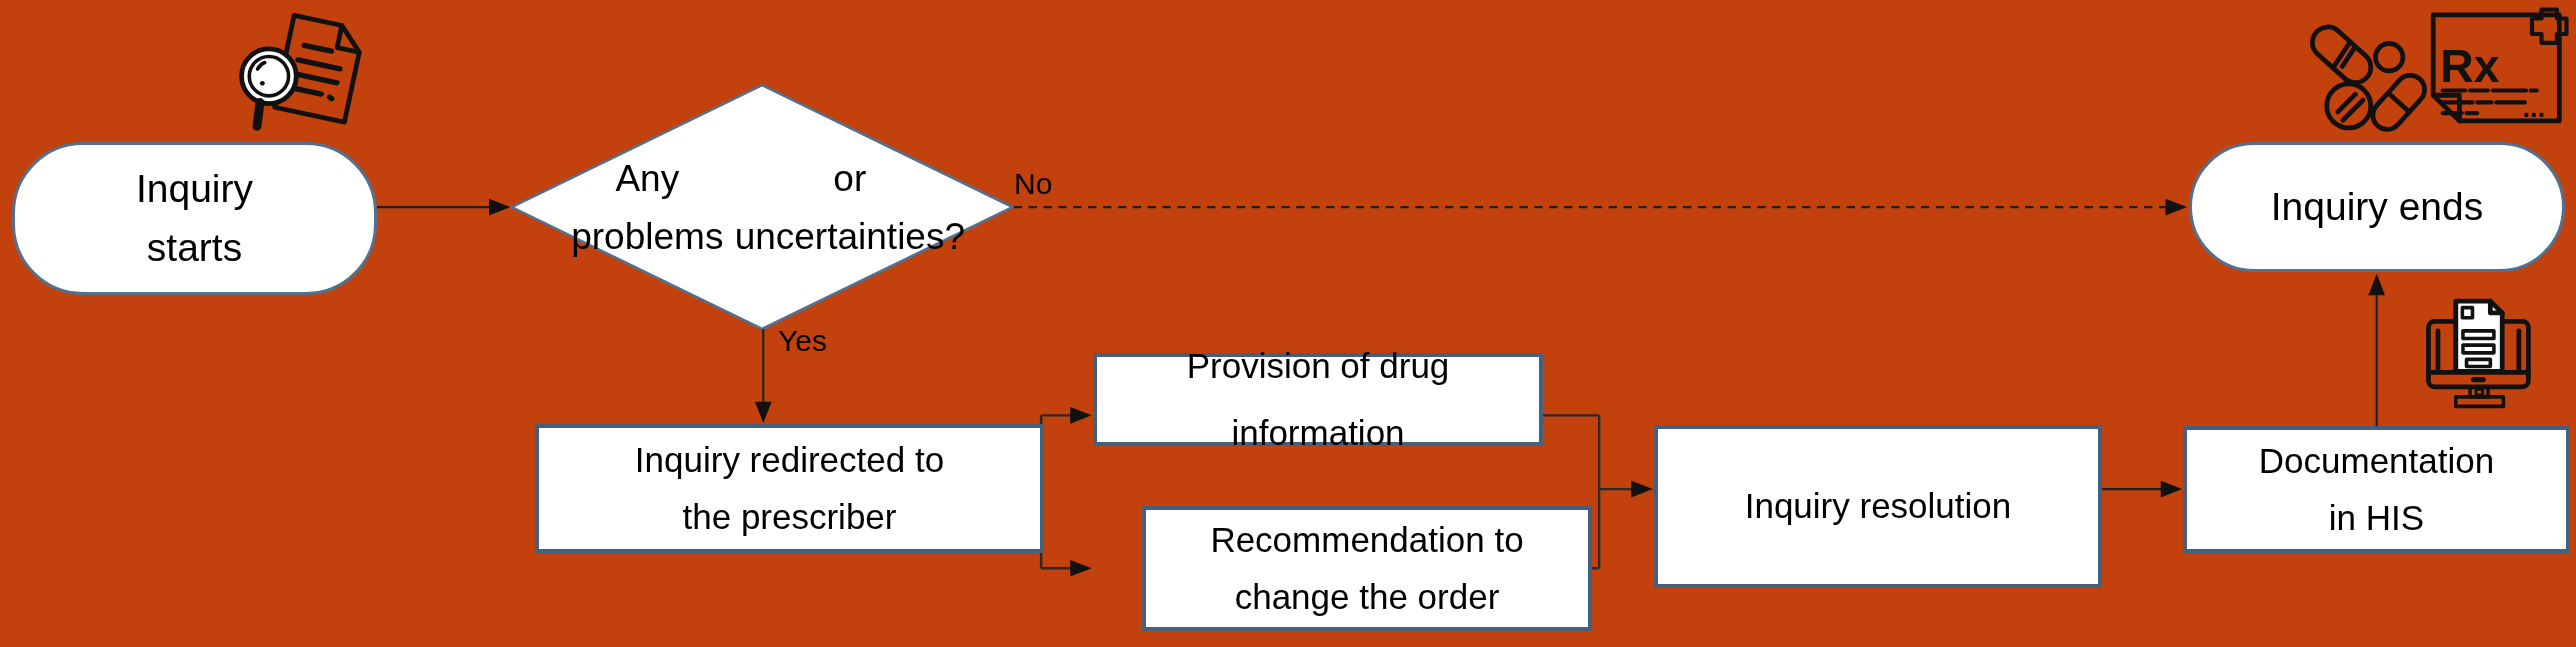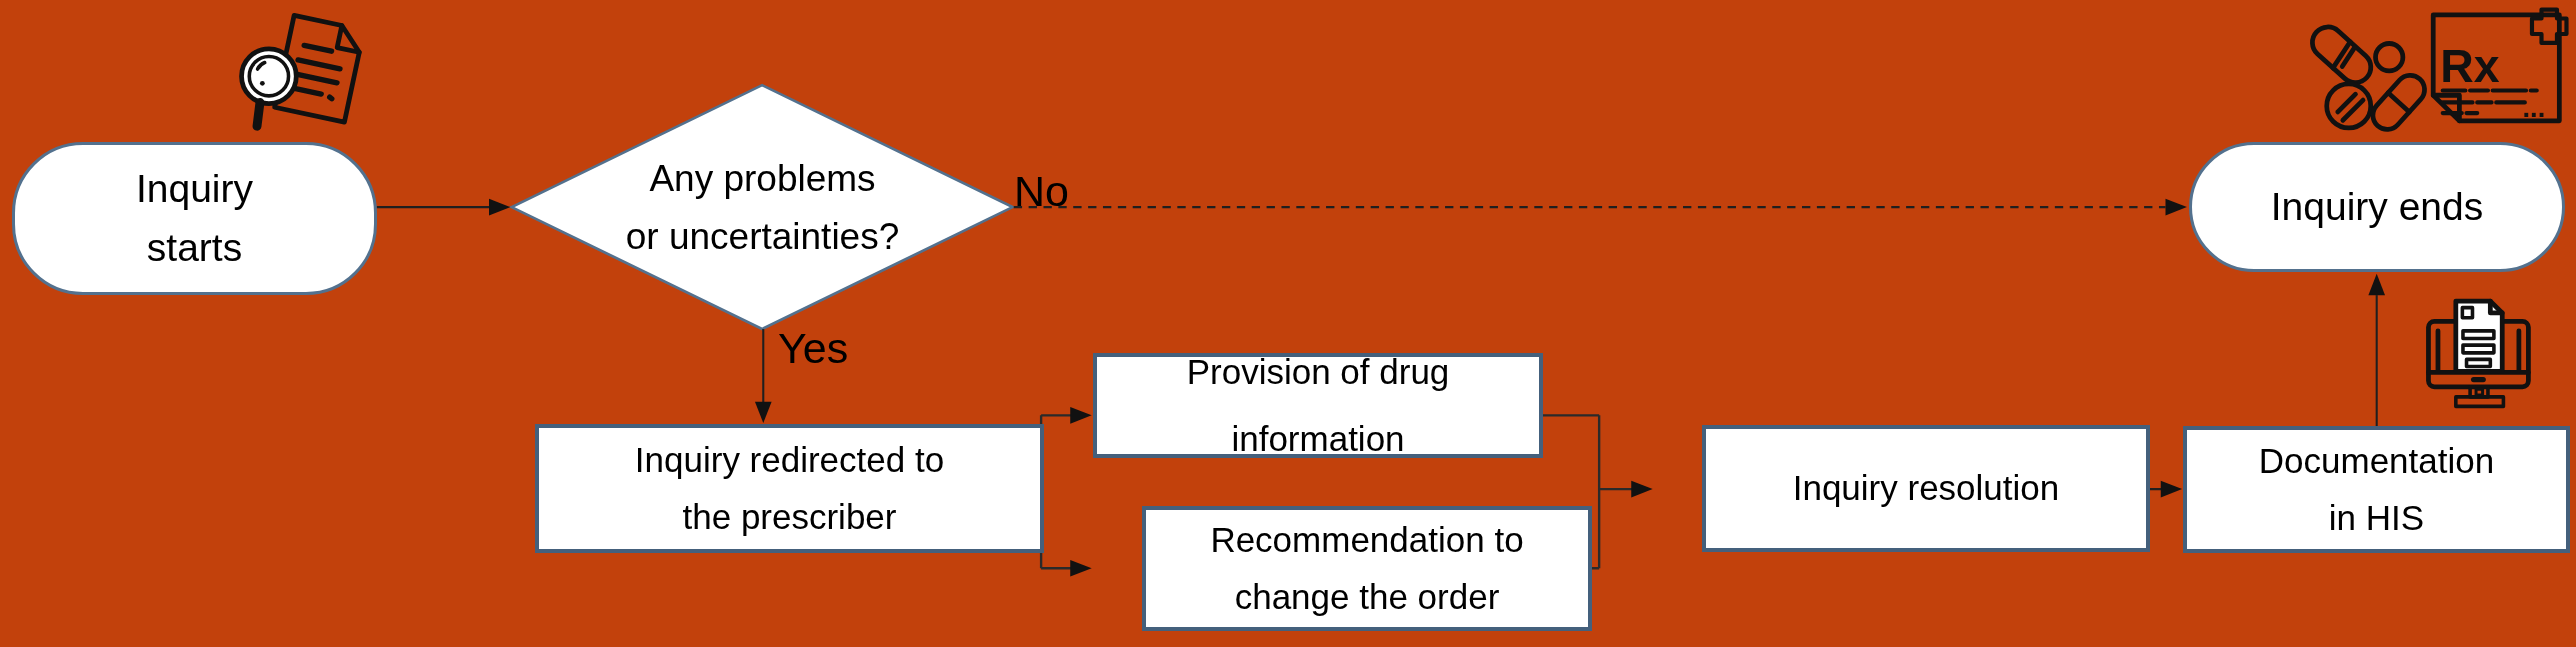--- a/index.html
+++ b/index.html
@@ -37,33 +37,33 @@
   }
   .process {
     border: 4.2px solid #44607c;
     font-size: 35px;
     line-height: 1.62;
   }
   .decision-label {
     position: absolute;
     z-index: 2;
     display: flex;
-    flex-direction: column;
+    flex-direction: row;
     align-items: center;
     justify-content: center;
     text-align: center;
     background: transparent;
     font-size: 37px;
     line-height: 1.55;
     pointer-events: none;
   }
   .edge-label {
     position: absolute;
     z-index: 2;
-    font-size: 43px;
+    font-size: 30px;
     background: transparent;
     white-space: nowrap;
   }
   .line { stroke: #1f1f1f; stroke-width: 3.5; fill: none; }
   .elbow { stroke: #2a2a2a; stroke-width: 4; fill: none; }
   .dashed { stroke-dasharray: 14 11; }
   .head { fill: #111111; stroke: none; }
   .shape { fill: #ffffff; stroke: #53718e; stroke-width: 4.5; }
   .icon { stroke: #111111; stroke-width: 8; fill: none; stroke-linecap: round; stroke-linejoin: round; }
   .icon-fill { fill: #111111; stroke: none; }
@@ -184,31 +184,31 @@
   </div>
 
   <div class="edge-label" style="left:1014px; top:167px;">No</div>
   <div class="edge-label" style="left:778px; top:324px;">Yes</div>
 
   <div class="node process" style="left:535px; top:424px; width:509px; height:129px;">
     <span>Inquiry redirected to</span>
     <span>the prescriber</span>
   </div>
 
-  <div class="node process" style="left:1093px; top:353px; width:450px; height:105px;gap:10px;">
+  <div class="node process" style="left:1093px; top:353px; width:450px; height:93px;gap:10px;">
     <span>Provision of drug</span>
     <span>information</span>
   </div>
 
   <div class="node process" style="left:1142px; top:506px; width:450px; height:125px;justify-content:center;">
     <span>Recommendation to</span>
     <span>change the order</span>
   </div>
 
-  <div class="node process" style="left:1654px; top:425px; width:448px; height:127px;margin-left:48px;">
+  <div class="node process" style="left:1654px; top:425px; width:448px; height:163px;">
     <span>Inquiry resolution</span>
   </div>
 
   <div class="node process" style="left:2183px; top:426px; width:387px; height:127px;">
     <span>Documentation</span>
     <span>in HIS</span>
   </div>
 
   <div class="node terminator" style="left:2189px; top:142px; width:376px; height:130px;">
     <span>Inquiry ends</span>

